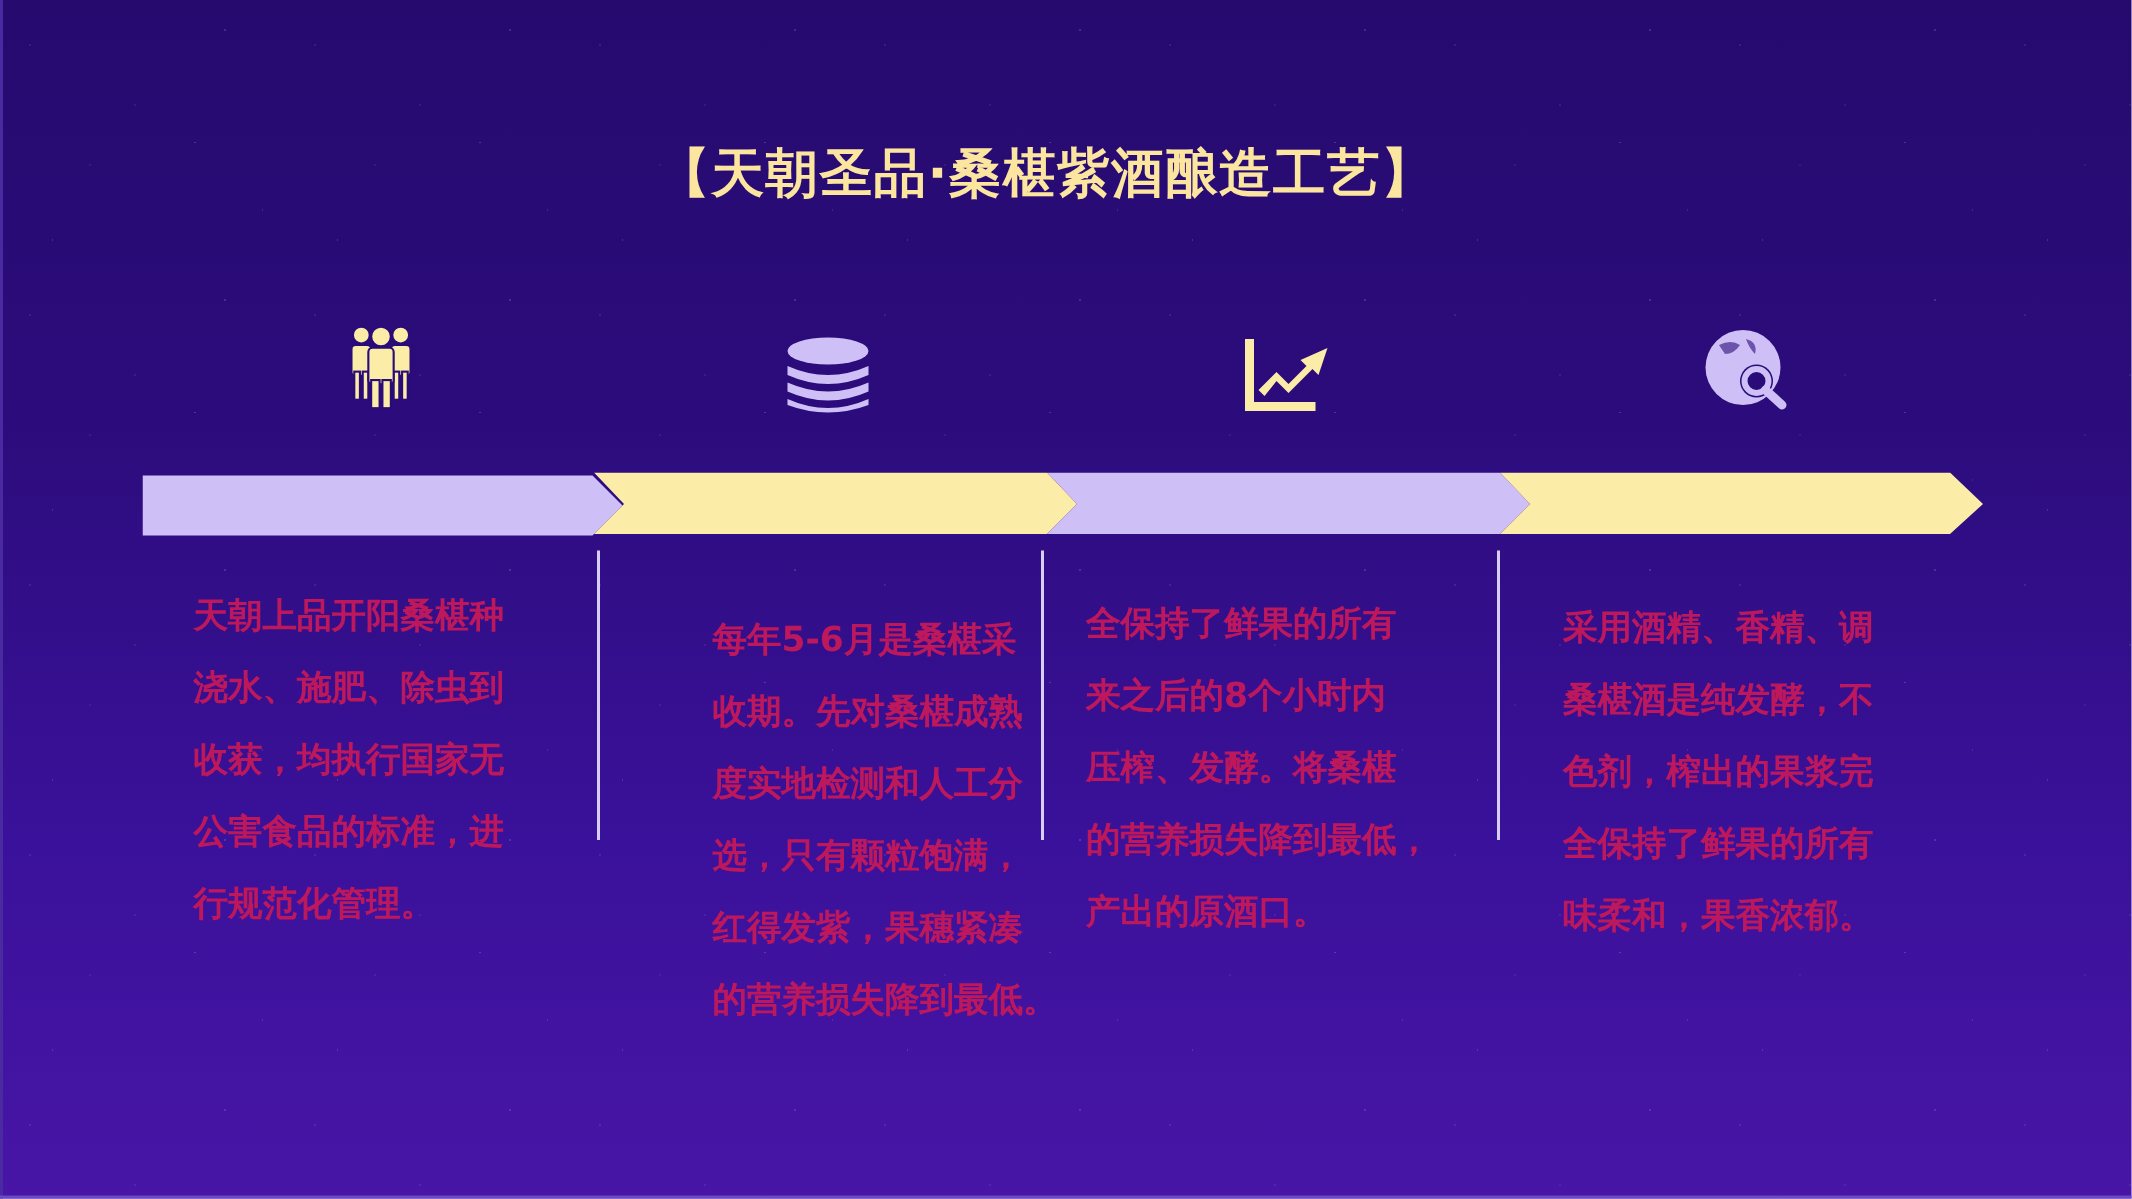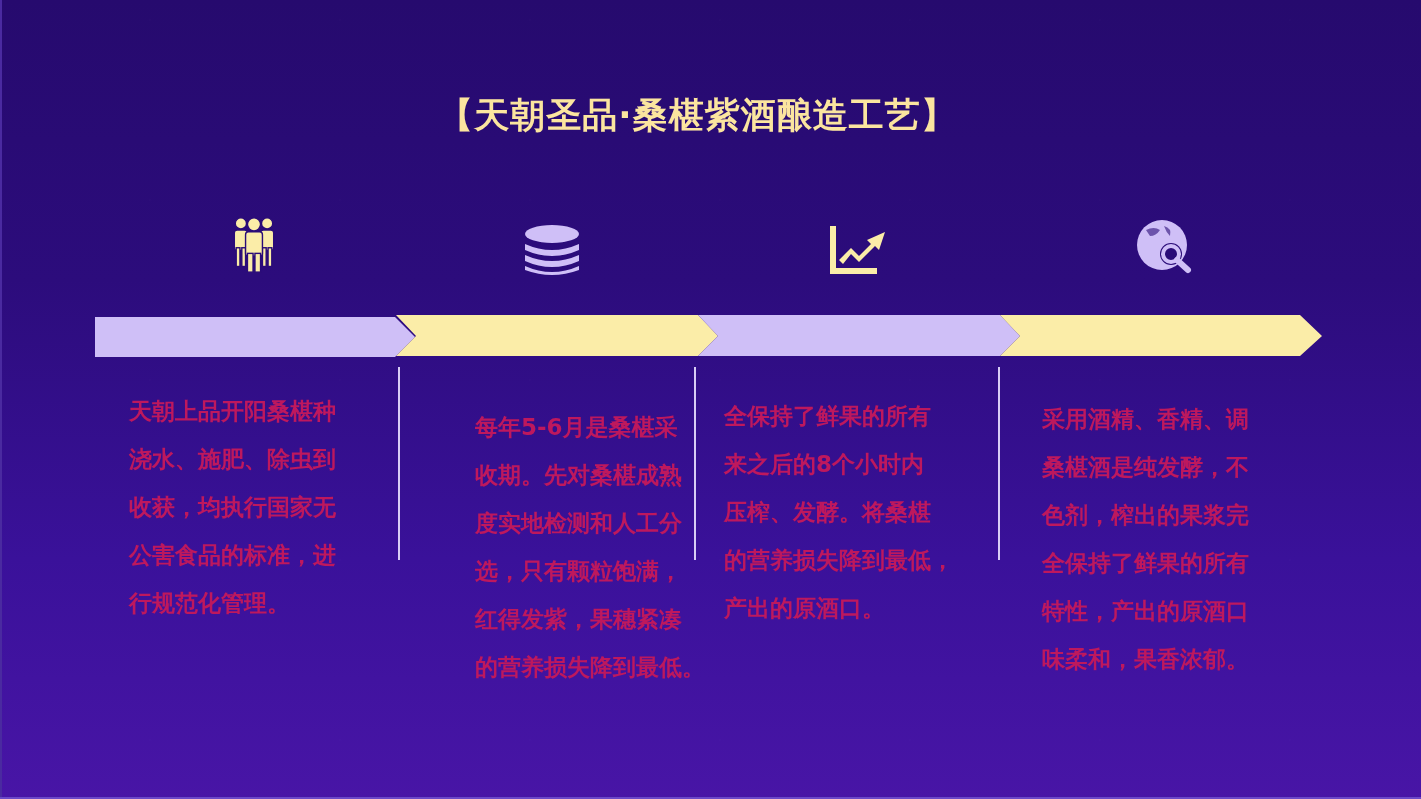--- a/index.html
+++ b/index.html
@@ -148,15 +148,14 @@
   <div>压榨、发酵。将桑椹</div>
   <div>的营养损失降到最低，</div>
   <div>产出的原酒口。</div>
 </div>
 
 <div class="desc" style="left:1042px; top:395px;">
   <div>采用酒精、香精、调</div>
   <div>桑椹酒是纯发酵，不</div>
   <div>色剂，榨出的果浆完</div>
   <div>全保持了鲜果的所有</div>
-  <div>特性，产出的原酒口</div>
   <div>味柔和，果香浓郁。</div>
 </div>
 
 </body></html>

